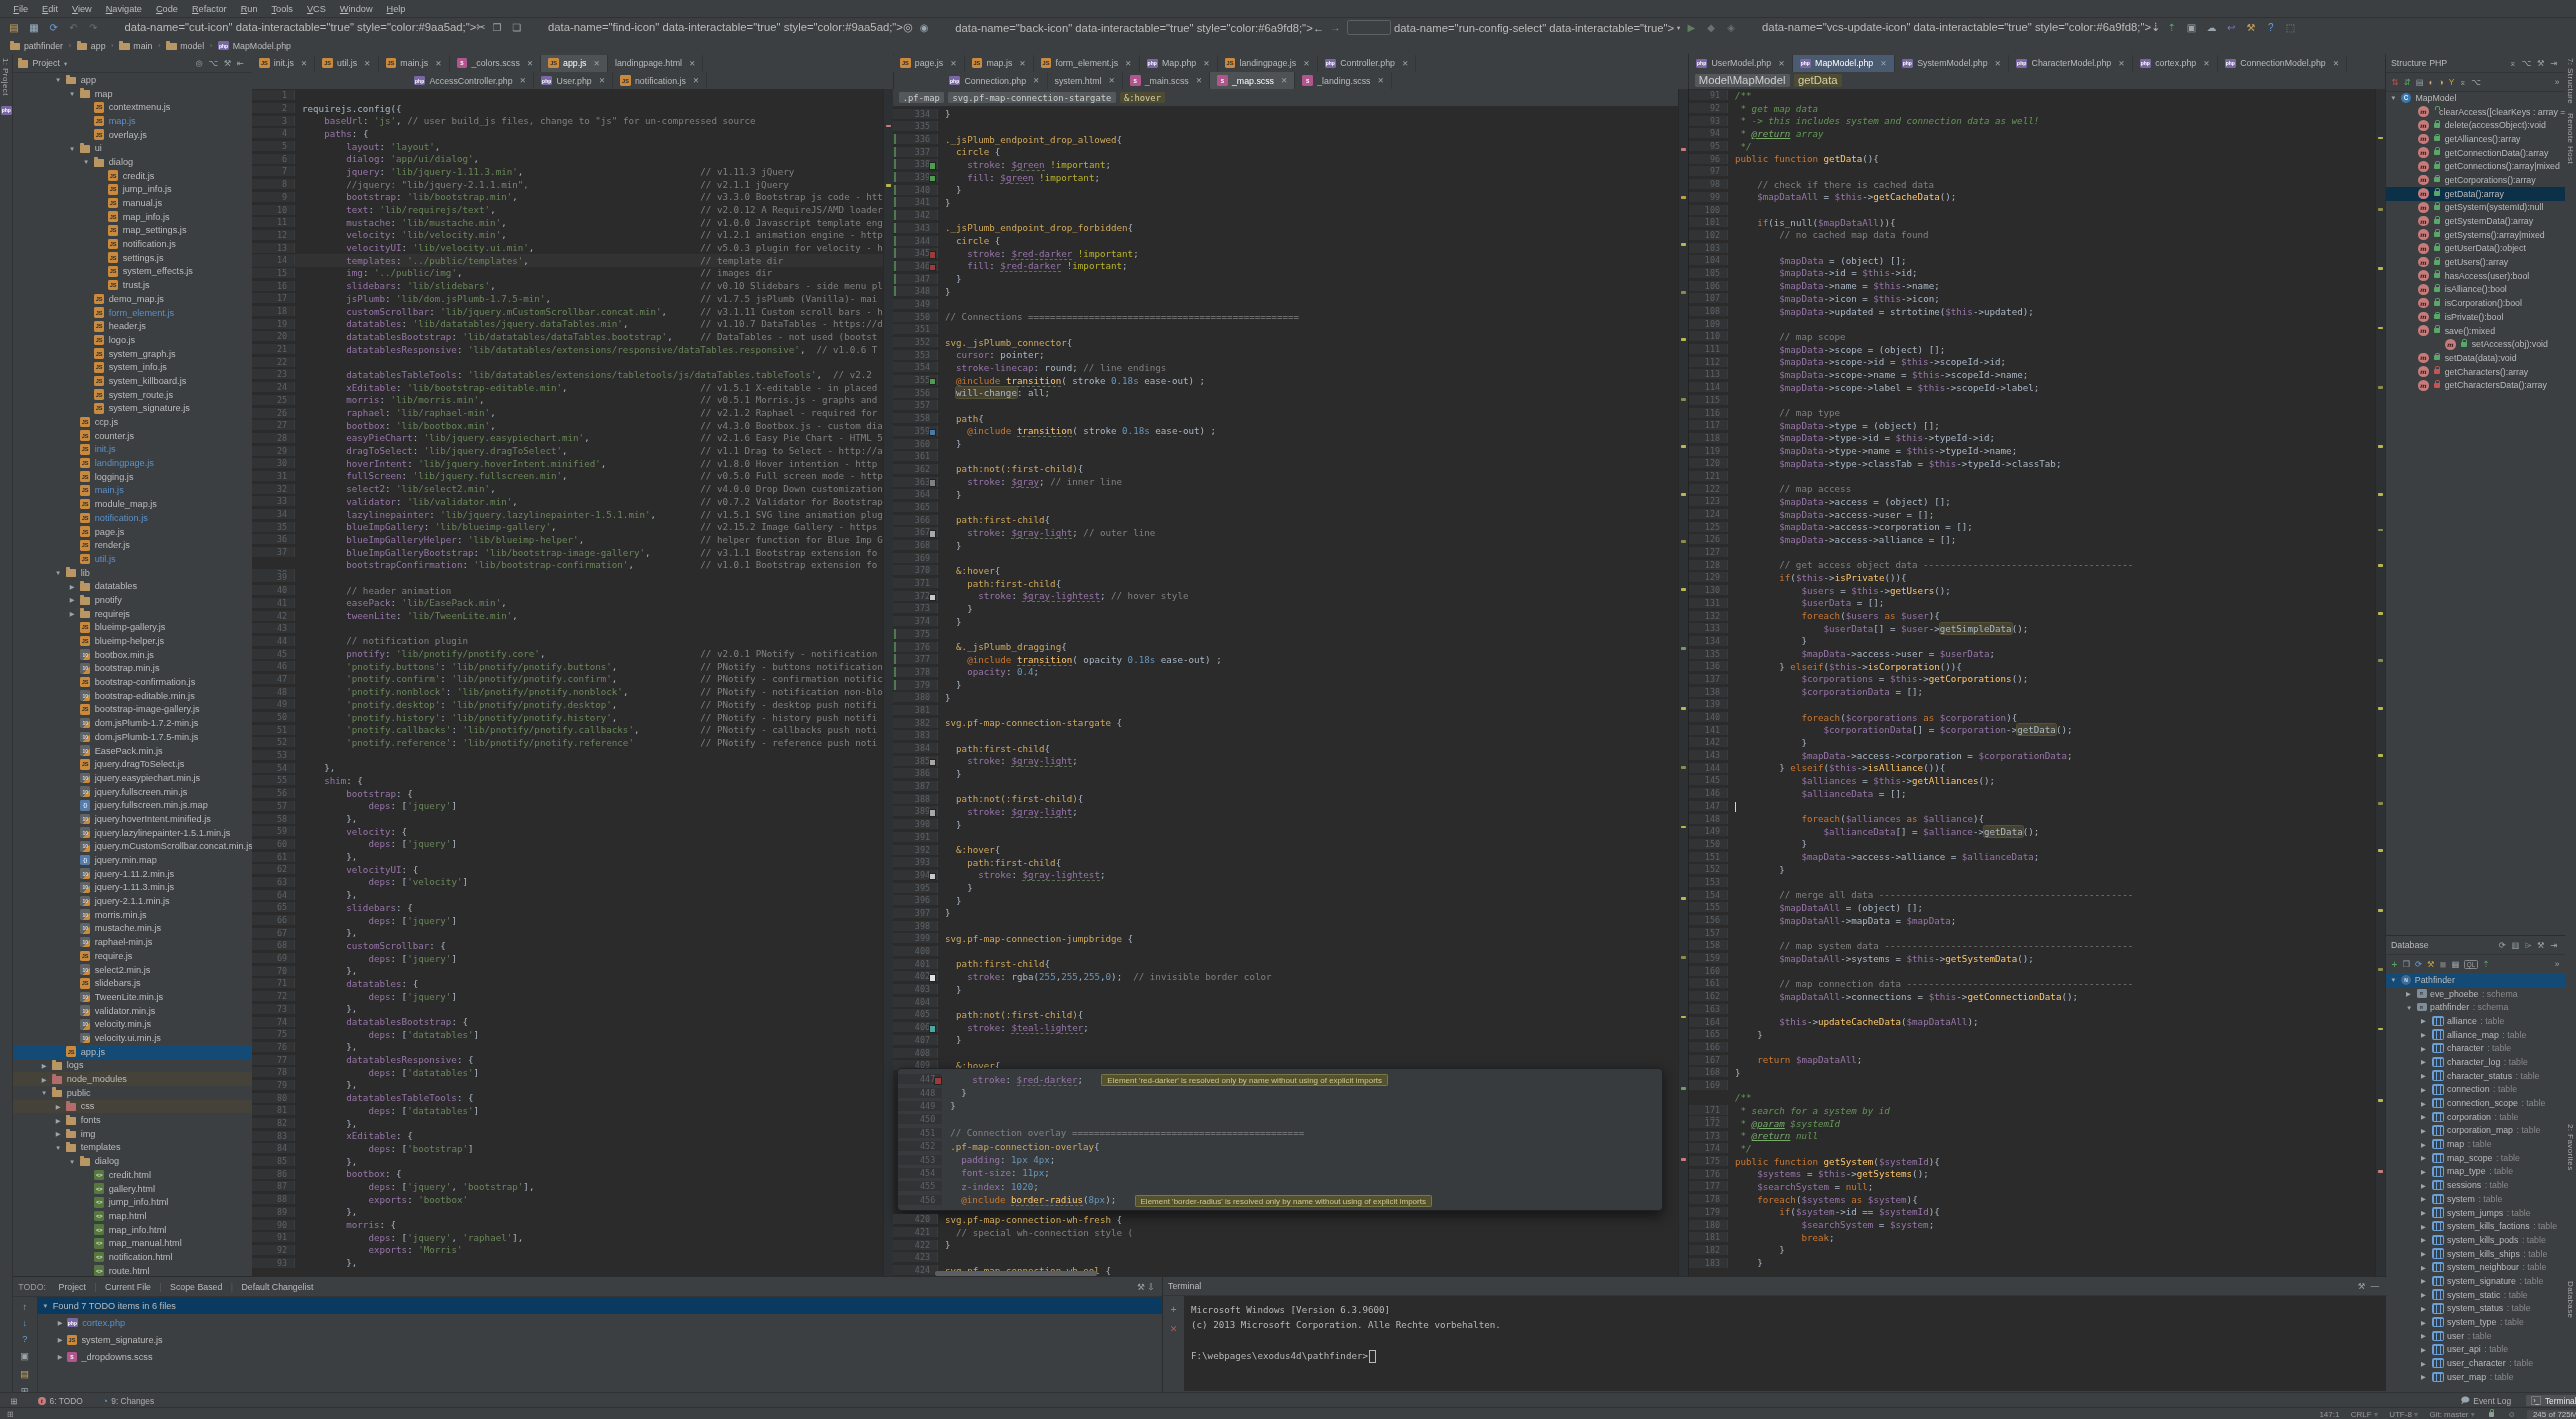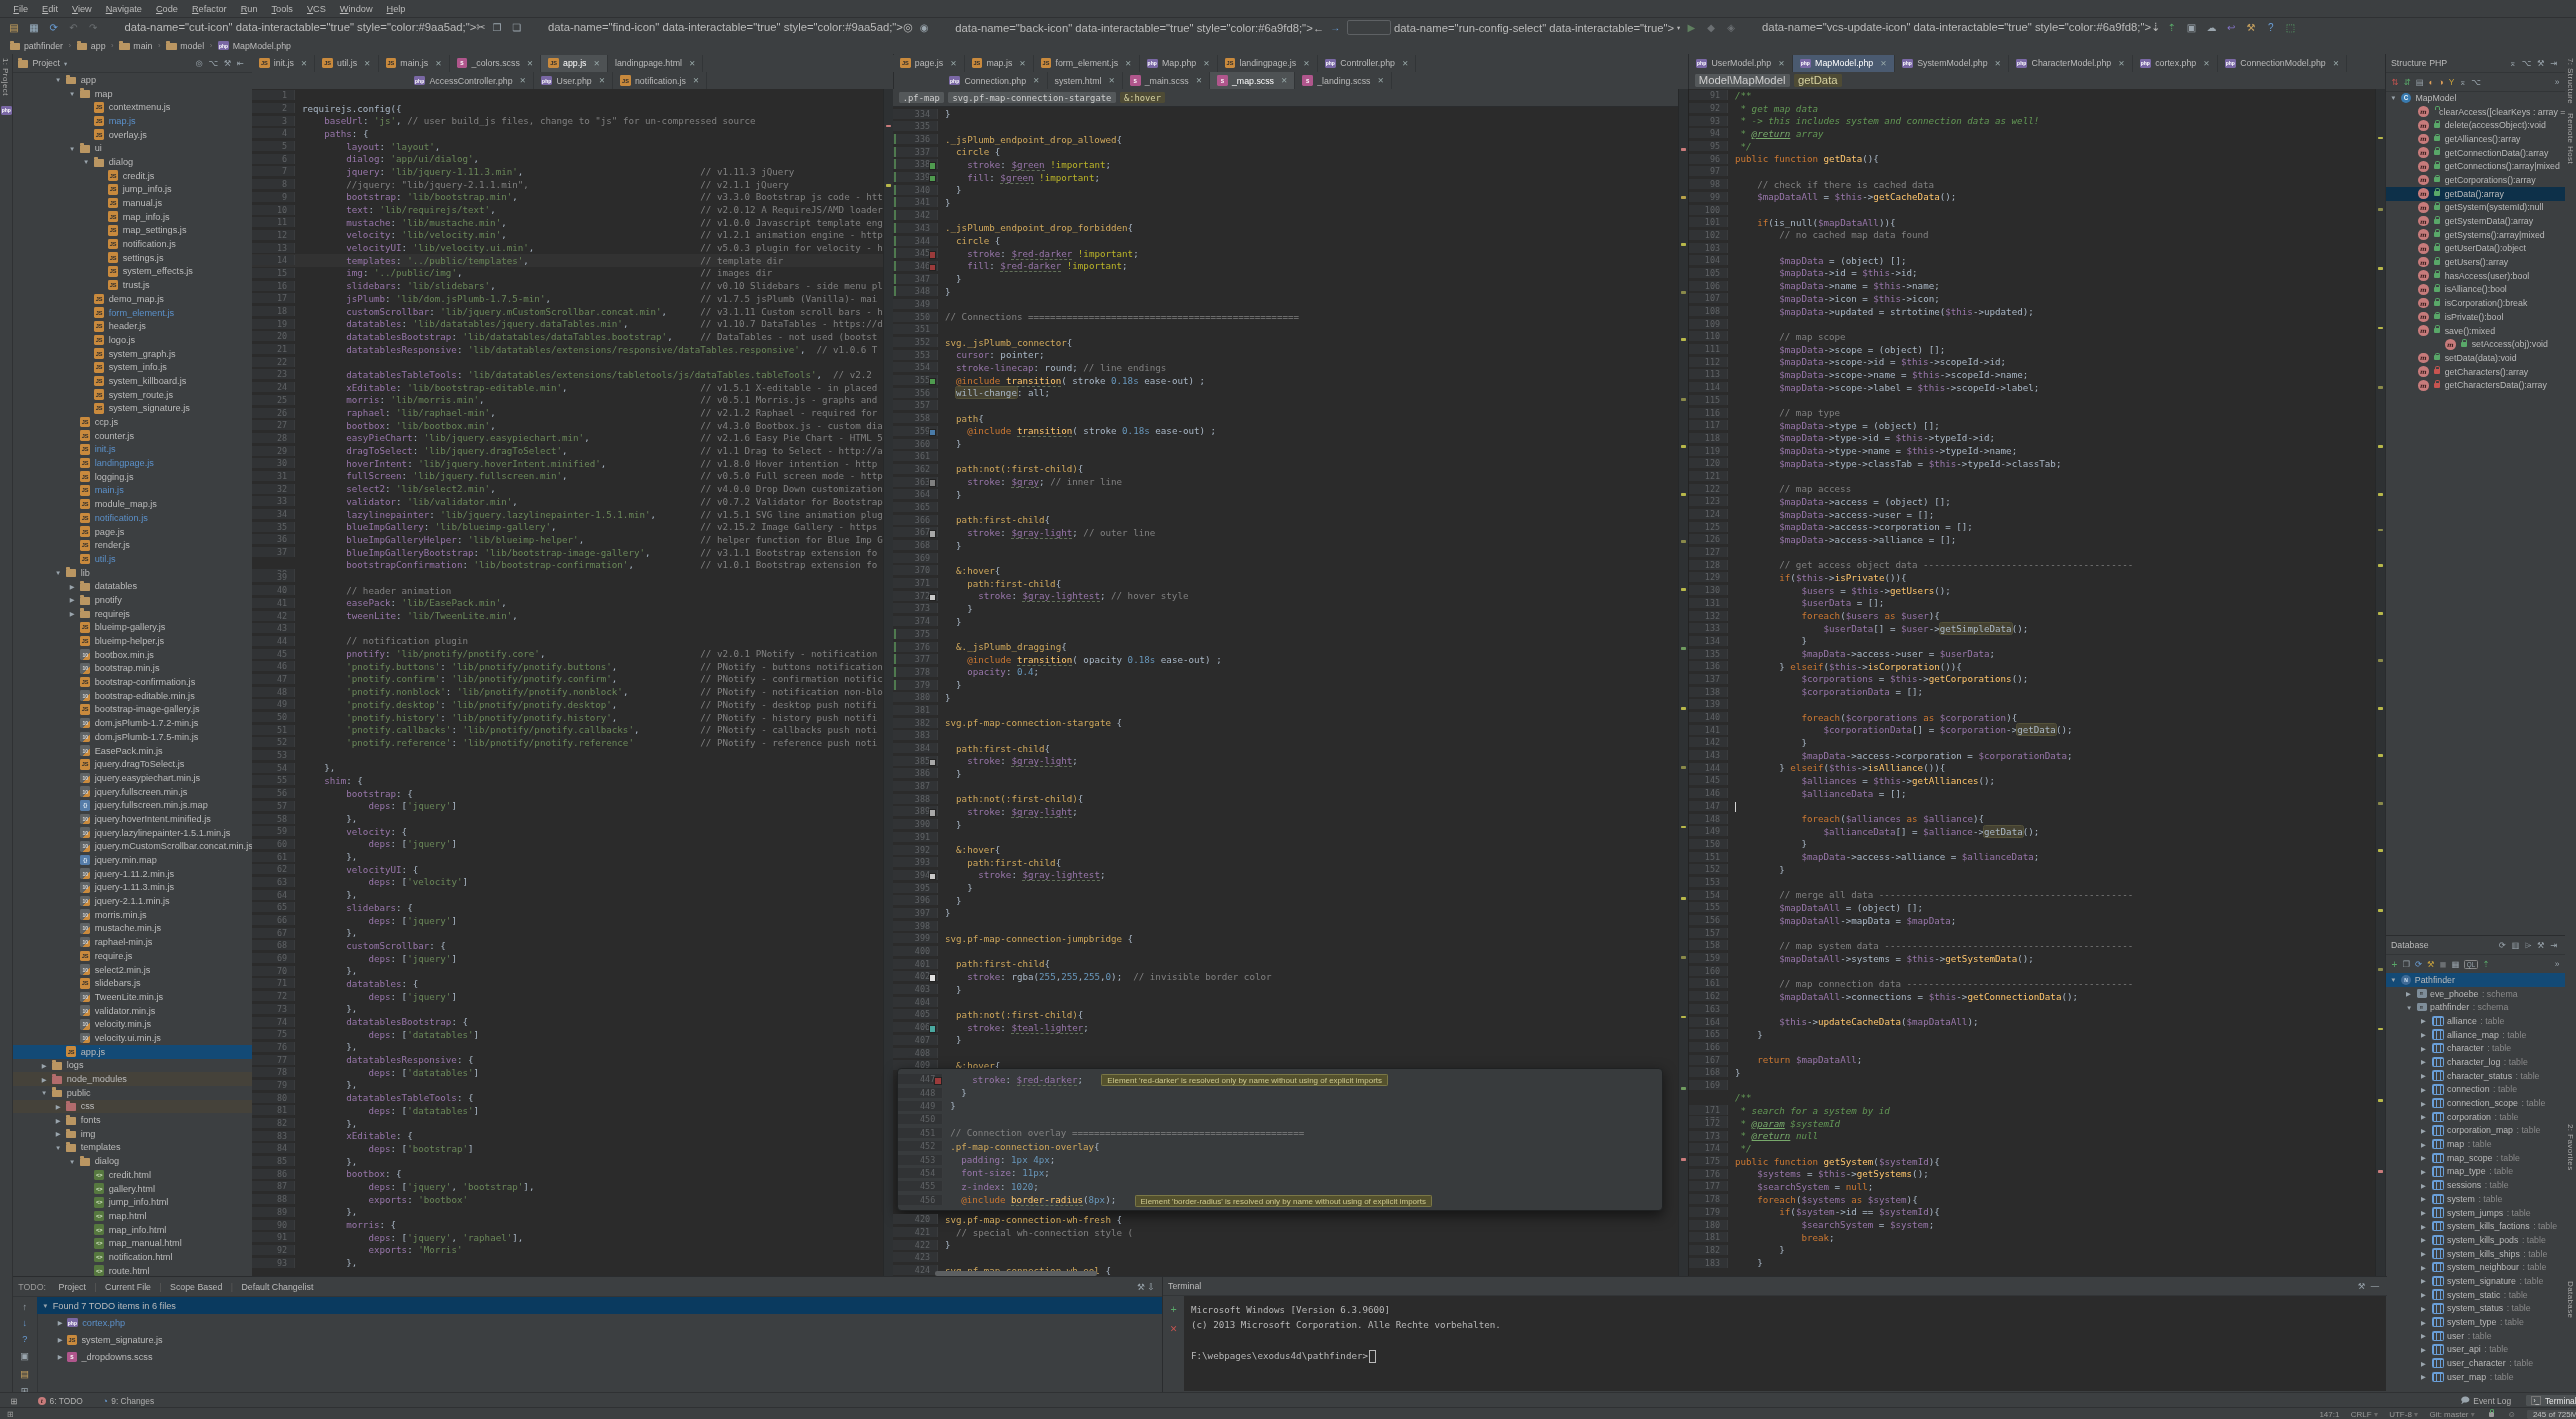--- a/index.html
+++ b/index.html
@@ -1674,21 +1674,21 @@
           <span>hasAccess(user):bool</span>
         </div>
         <div class="strow" style="padding-left:32px;">
      <span class="fico i-mth">m</span>
           <span class="lockg"></span>
           <span>isAlliance():bool</span>
         </div>
         <div class="strow" style="padding-left:32px;">
      <span class="fico i-mth">m</span>
           <span class="lockg"></span>
-          <span>isCorporation():break</span>
+          <span>isCorporation():bool</span>
         </div>
         <div class="strow" style="padding-left:32px;">
      <span class="fico i-mth">m</span>
           <span class="lockg"></span>
           <span>isPrivate():bool</span>
         </div>
         <div class="strow" style="padding-left:32px;">
      <span class="fico i-mth">m</span>
           <span class="lockg"></span>
           <span>save():mixed</span>

